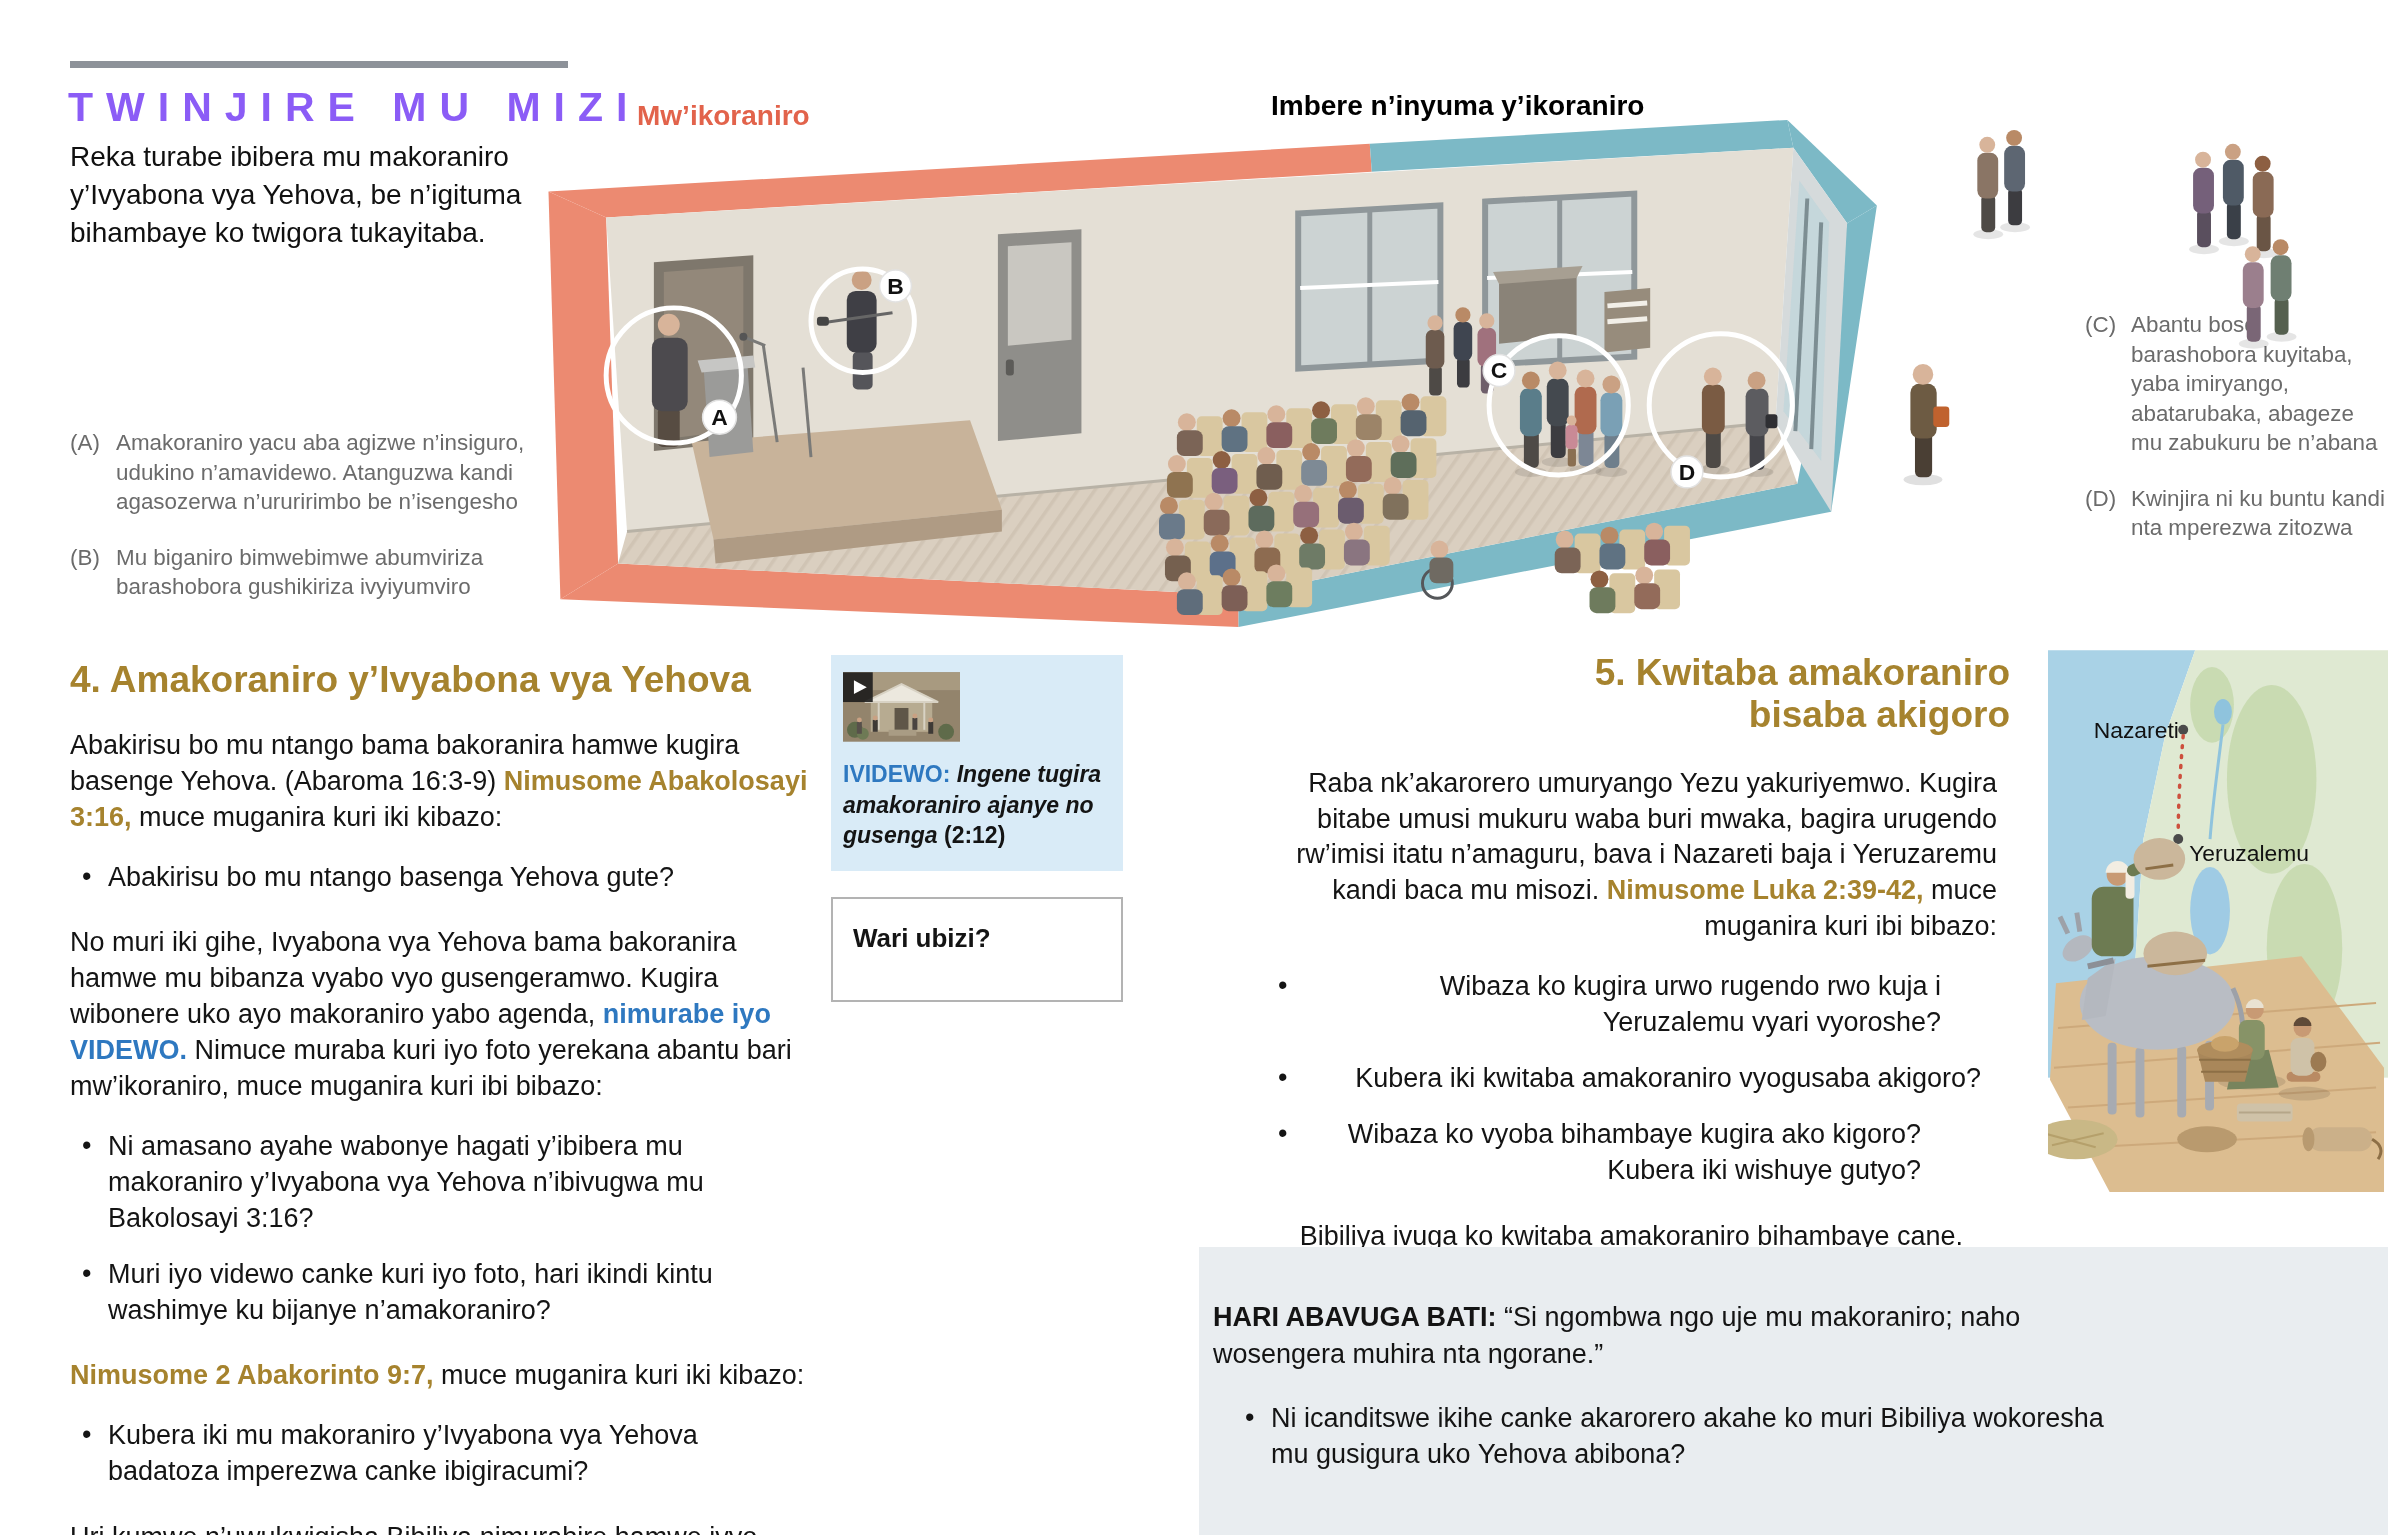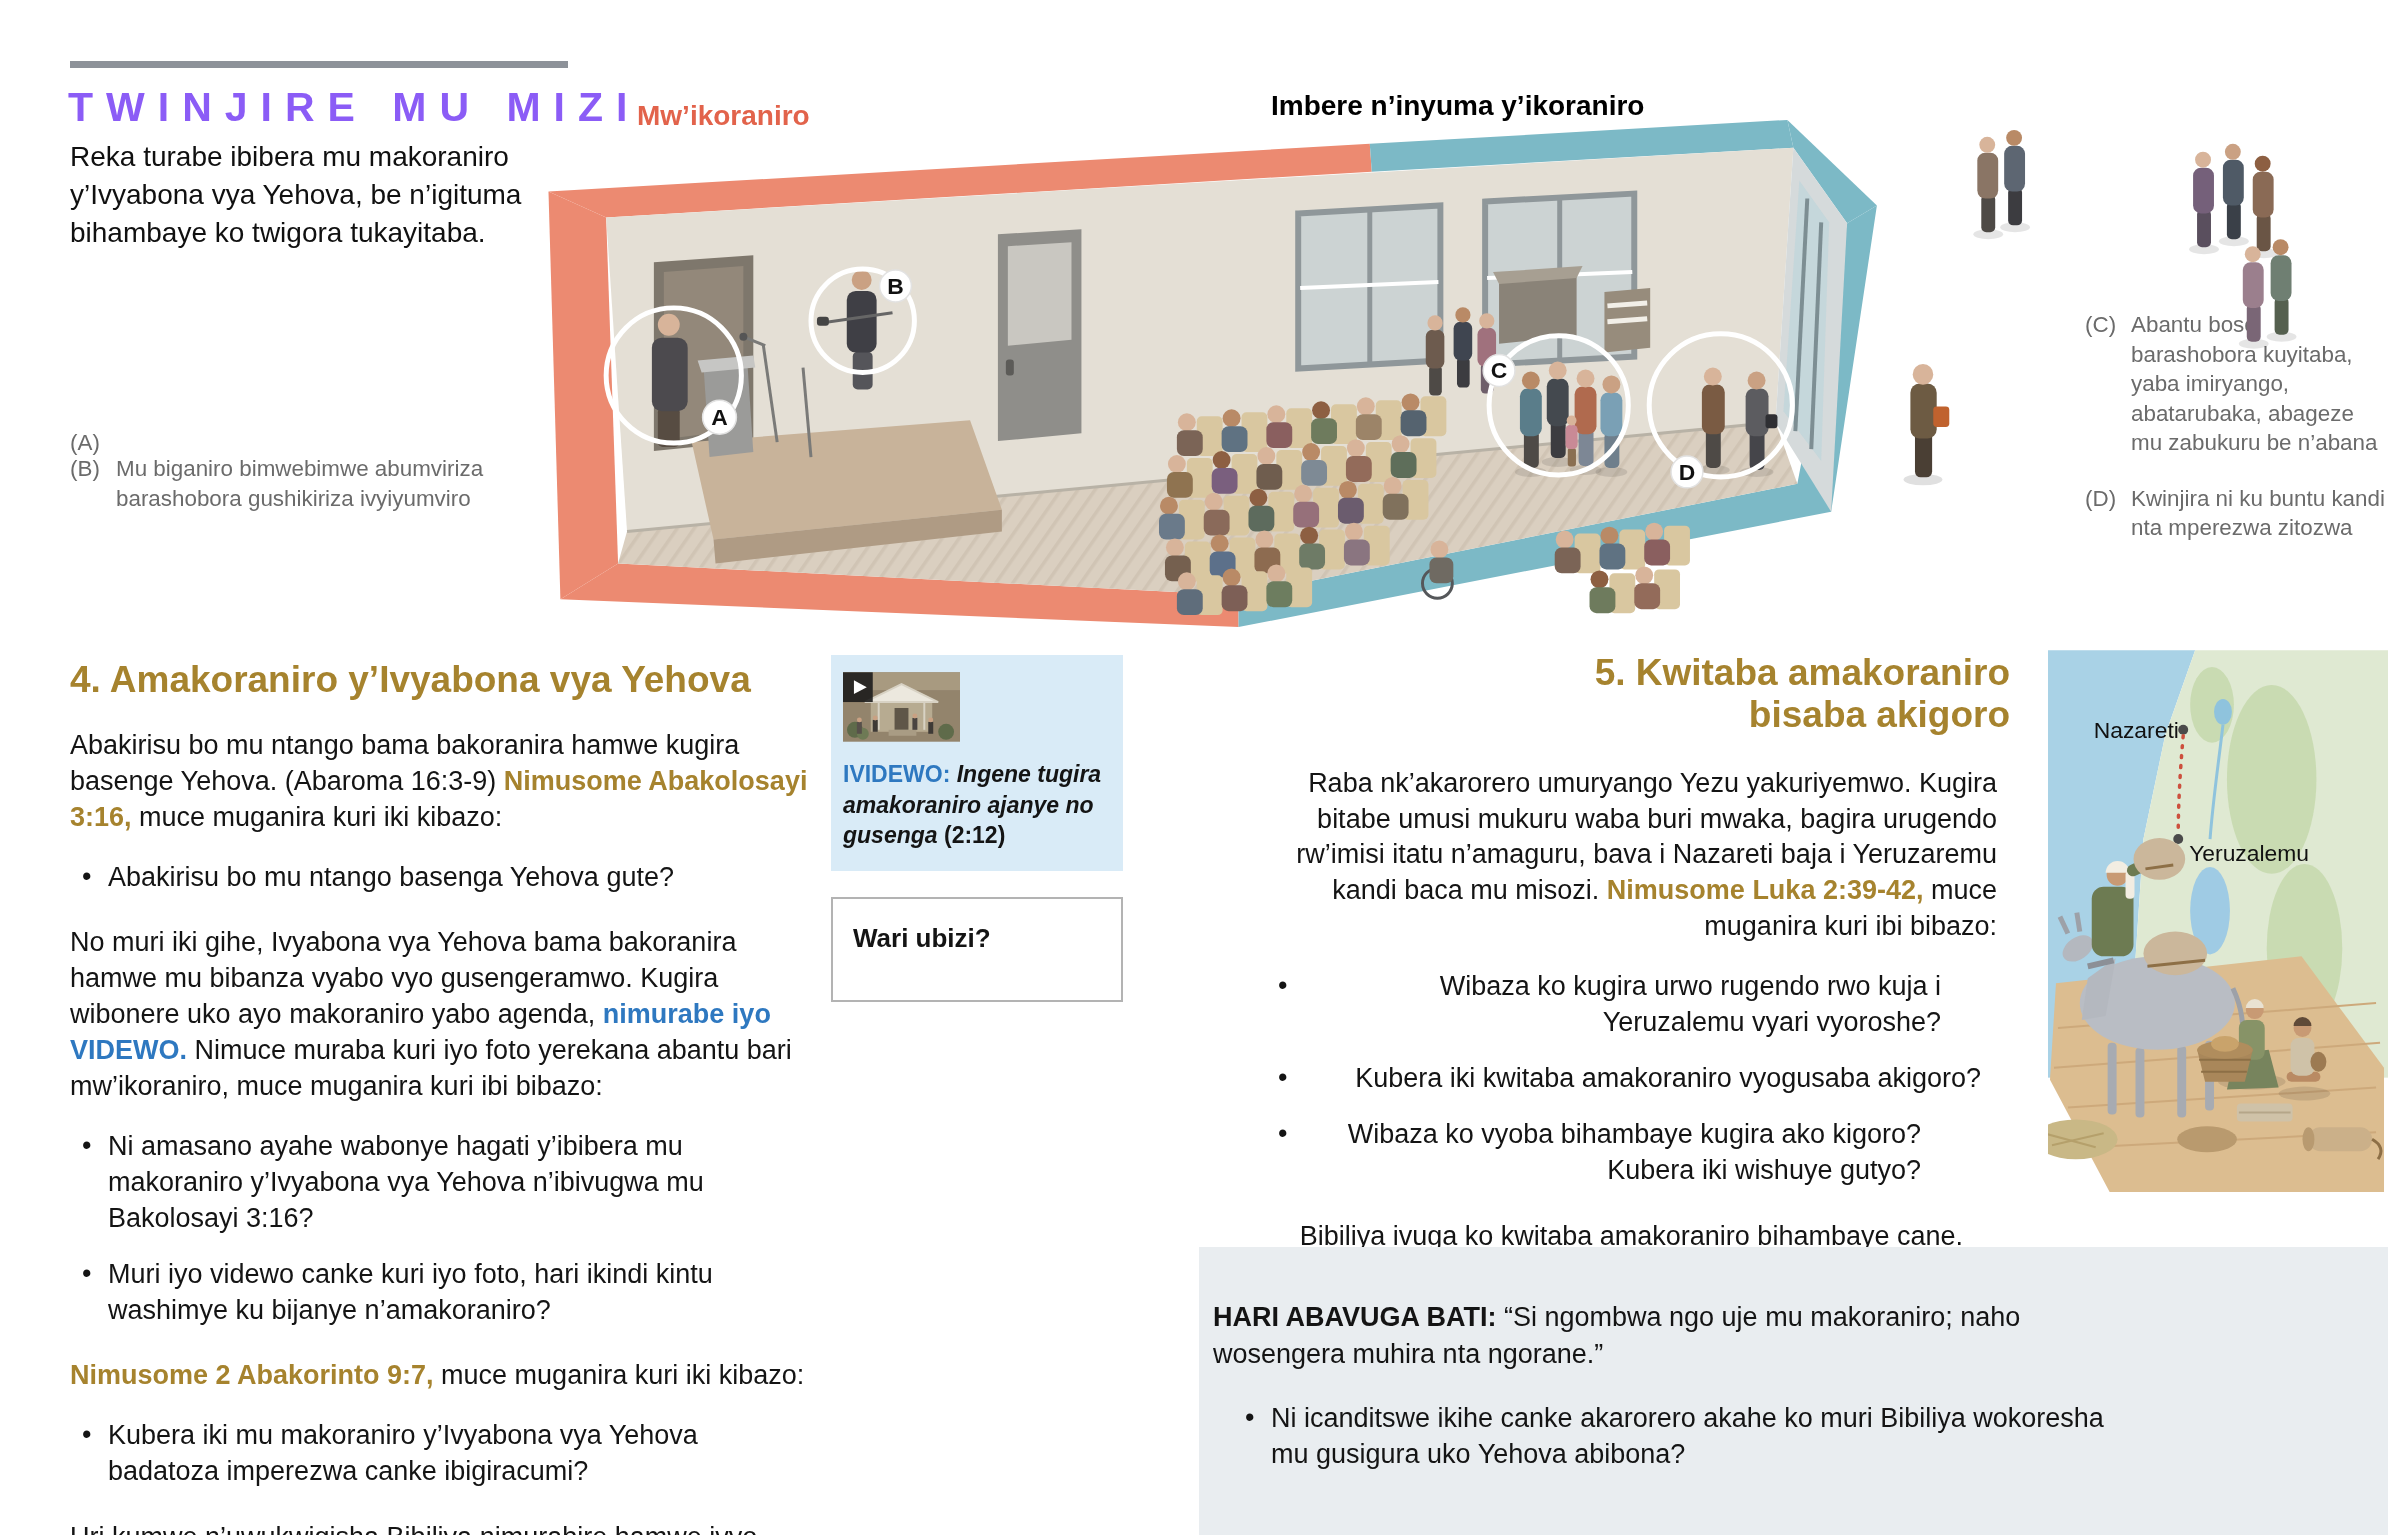--- a/index.html
+++ b/index.html
@@ -42,20 +42,21 @@
 
 <div id="canvas">
 
   <div class="abs kbar" style="left:70px;top:61px;width:498px;height:7px;"></div>
   <div class="abs kicker" style="left:68px;top:84px;">TWINJIRE MU MIZI</div>
   <div class="abs intro" style="left:70px;top:138px;width:476px;">Reka turabe ibibera mu makoraniro y’Ivyabona vya Yehova, be n’igituma bihambaye ko twigora tukayitaba.</div>
 
   <div class="abs" style="left:70px;top:428px;width:480px;">
     <div class="note">
       <span class="nid">(A)</span>
+      <span>Amakoraniro yacu aba agizwe n’insiguro, udukino n’amavidewo. Atanguzwa kandi agasozerwa n’ururirimbo be n’isengesho</span>
     </div>
     <div class="note">
       <span class="nid">(B)</span>
       <span>Mu biganiro bimwebimwe abumviriza barashobora gushikiriza ivyiyumviro</span>
     </div>
   </div>
 
   <div class="abs" style="left:2085px;top:310px;width:300px;">
     <div class="note">
       <span class="nid">(C)</span>

